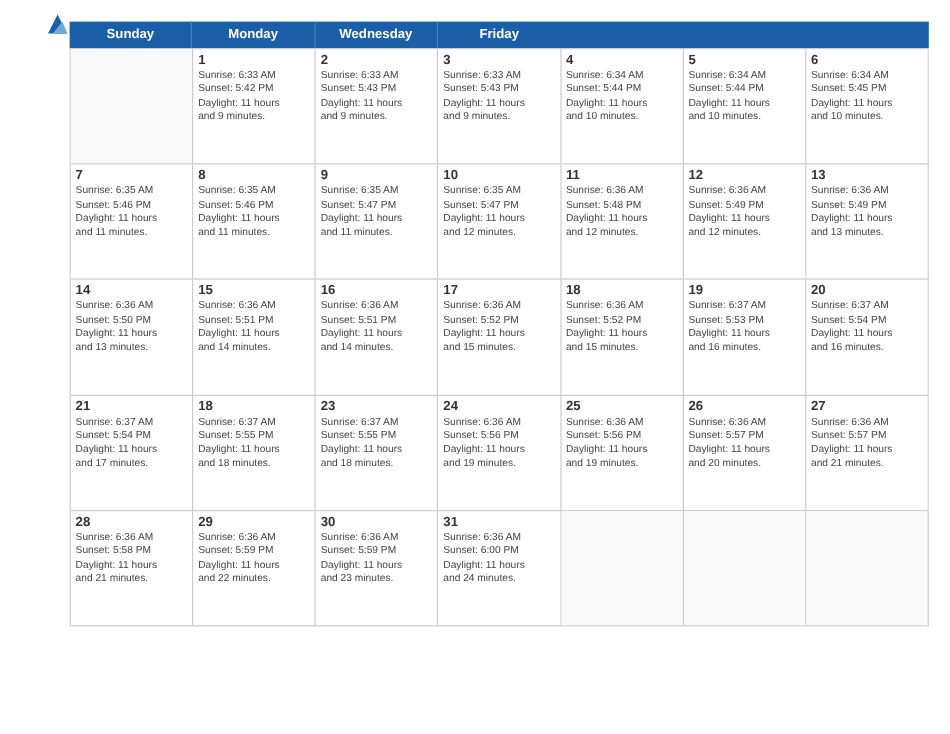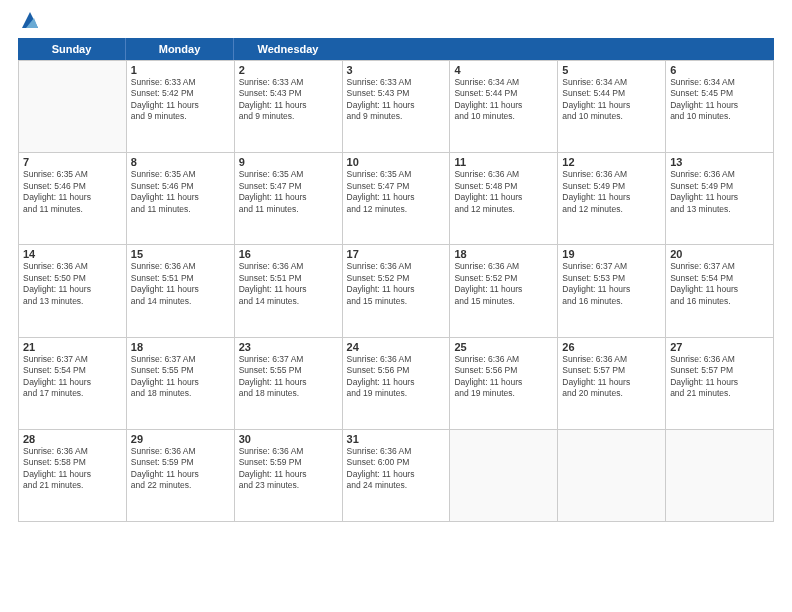--- a/index.html
+++ b/index.html
@@ -6,23 +6,23 @@
     body {
       width: 792px;
       height: 612px;
       font-family: Arial, sans-serif;
       background: #fff;
       overflow: hidden;
     }
     .page {
       width: 792px;
       height: 532px;
-      padding: 18px 18px 10px 18px;
-      display: flex;
-      flex-direction: column;
+      padding: 18px 18px 10px 36px;
+      display: flex;
+      flex-direction: row;
     }
     .header {
       display: flex;
       align-items: flex-start;
       justify-content: space-between;
       margin-bottom: 8px;
     }
     .logo {
       display: flex;
       flex-direction: column;
@@ -127,20 +127,21 @@
       <div class="month-title"></div>
       <div class="location"></div>
     </div>
   </div>
 
   <div class="calendar">
     <div class="cal-header" id="cal-header">
         <div class="cal-header-cell">Sunday</div>
         <div class="cal-header-cell">Monday</div>
         <div class="cal-header-cell">Wednesday</div>
+        <div class="cal-header-cell">Friday</div>
       </div>
     <div class="cal-body" id="cal-body">
         <div class="cal-row">
           <div class="cal-cell empty"></div>
           <div class="cal-cell">
             <span class="day-num">1</span>
             <div class="day-info">Sunrise: 6:33 AM<br>Sunset: 5:42 PM<br>Daylight: 11 hours<br>and 9 minutes.</div>
           </div>
           <div class="cal-cell">
             <span class="day-num">2</span>

